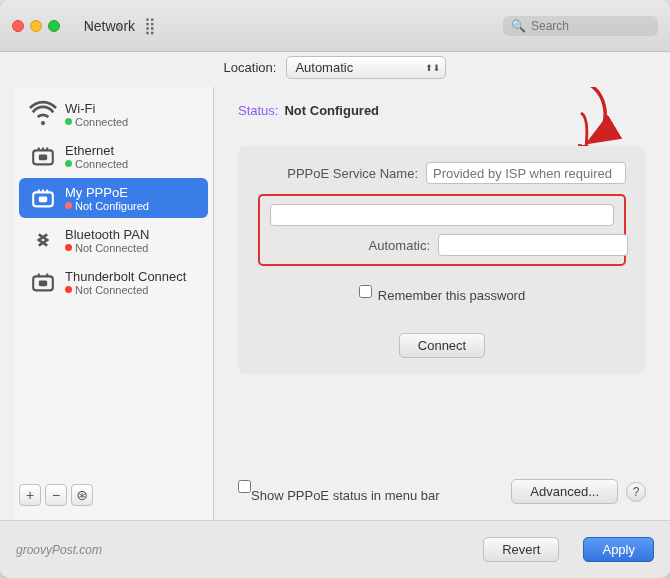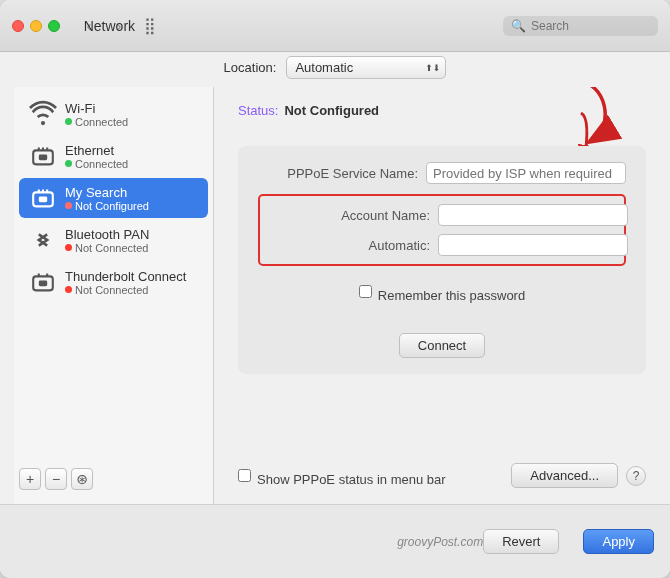--- a/index.html
+++ b/index.html
@@ -322,22 +322,22 @@
     }
     .bottom-bar {
       margin-top: auto;
       display: flex;
       align-items: center;
       justify-content: space-between;
       padding-top: 12px;
     }
     .bottom-left {
       display: flex;
-      align-items: center;
-      gap: 6px;
+      align-items: flex-start;
+      gap: 0;
     }
     .bottom-right {
       display: flex;
       align-items: center;
       gap: 8px;
     }
     .help-btn {
       width: 20px;
       height: 20px;
       border-radius: 50%;
@@ -345,23 +345,23 @@
       background: linear-gradient(to bottom, #fafafa, #e0e0e0);
       display: flex;
       align-items: center;
       justify-content: center;
       font-size: 12px;
       cursor: pointer;
       color: #555;
     }
     .footer-bar {
       display: flex;
-      justify-content: flex-end;
-      align-items: center;
-      padding: 24px 16px;
+      justify-content: space-between;
+      align-items: center;
+      padding: 16px 16px;
       background: #e8e8e8;
       border-top: 1px solid #d0d0d0;
       flex-shrink: 0;
     }
     .footer-brand {
       font-size: 12px;
       color: #888;
       font-style: italic;
     }
     .footer-actions {
@@ -444,21 +444,21 @@
 
       <div class="sidebar-item active">
         <div class="item-icon">
           <svg viewBox="0 0 20 20" fill="none" stroke="white" stroke-width="1.5">
             <rect x="3" y="6" width="14" height="10" rx="2"></rect>
             <path d="M7 6V4M10 6V4M13 6V4"></path>
             <rect x="7" y="9" width="6" height="4" rx="1" fill="white" stroke="none"></rect>
           </svg>
         </div>
         <div class="item-text">
-          <span class="item-name">My Search</span>
+          <span class="item-name">My PPPoE</span>
           <span class="item-status">
             <span class="status-dot dot-red" style="background:#ff6b6b;"></span>
             Not Configured
           </span>
         </div>
       </div>
 
       <div class="sidebar-item">
         <div class="item-icon">
           <svg viewBox="0 0 20 20" fill="none" stroke="#555" stroke-width="1.8">
@@ -530,21 +530,20 @@
 
         <div class="form-area">
 
           <div class="form-row">
             <span class="form-label">PPPoE Service Name:</span>
             <input class="form-input placeholder-text" type="text" placeholder="Provided by ISP when required" style="">
           </div>
 
           <div class="highlight-box">
             <div class="form-row">
-              <span class="form-label">Account Name:</span>
               <input class="form-input" type="text" style="">
             </div>
             <div class="form-row">
               <span class="form-label">Automatic:</span>
               <input class="form-input" type="password" style="">
             </div>
           </div>
 
           <div class="checkbox-row">
             <input type="checkbox" id="remember" style="">

